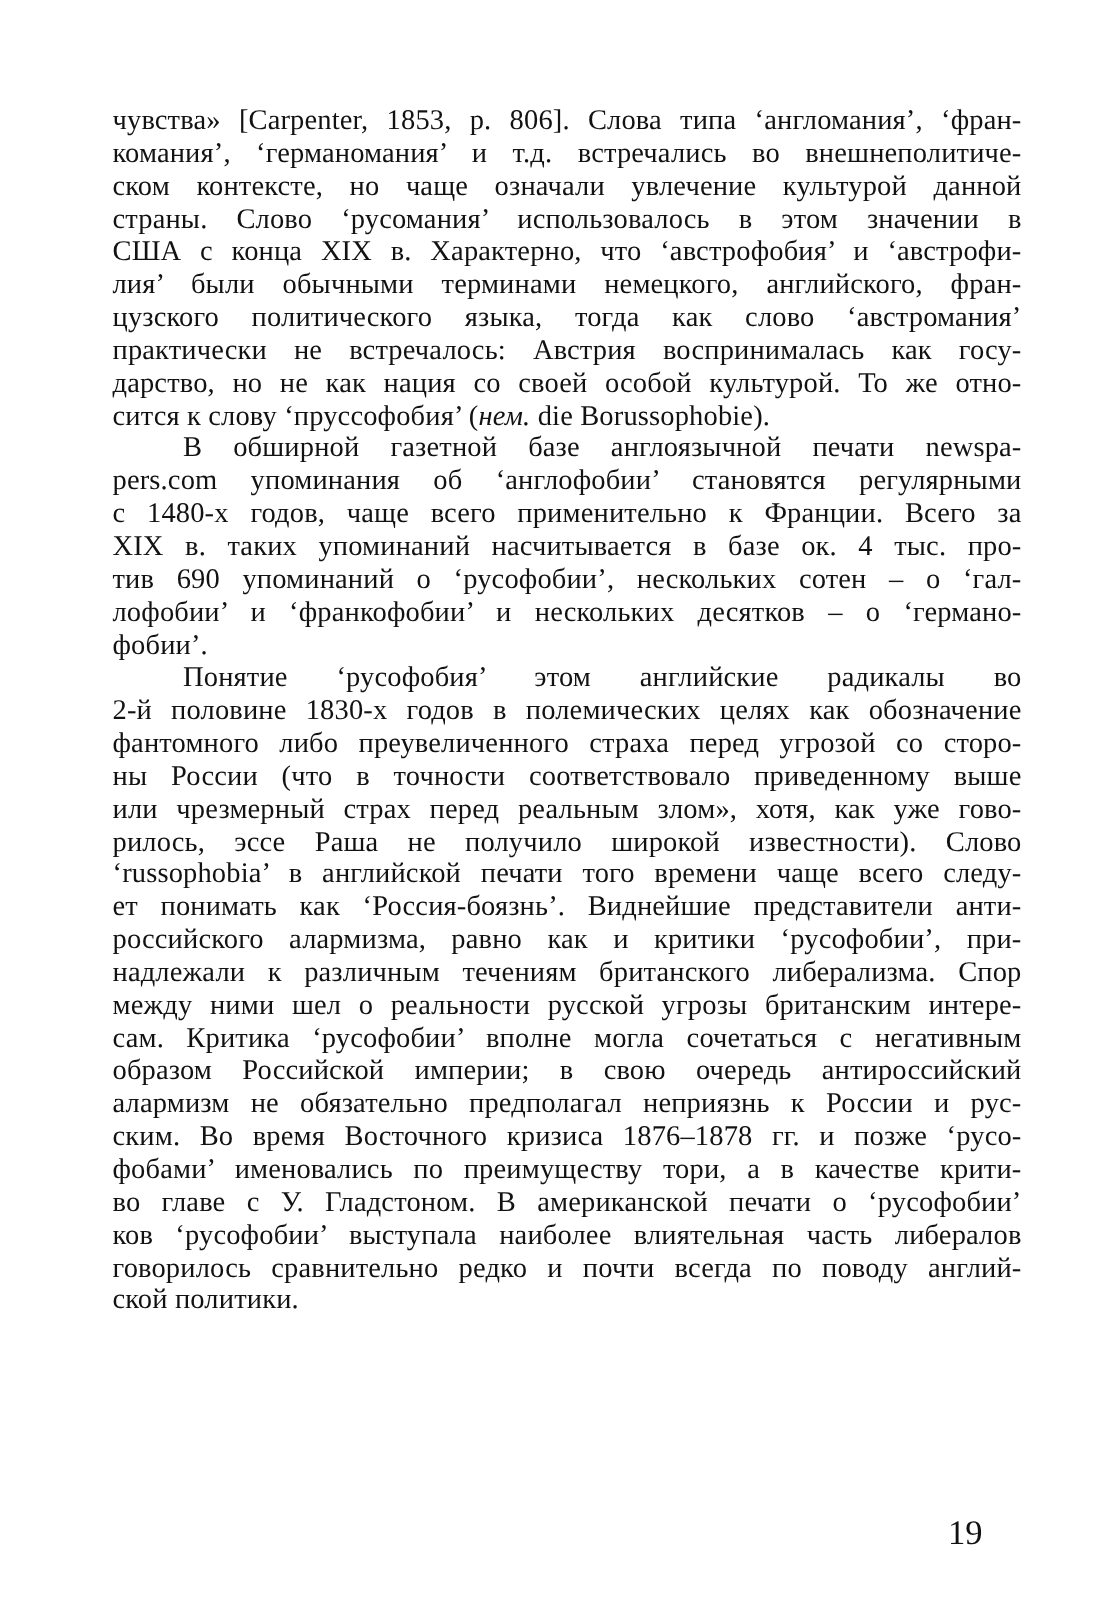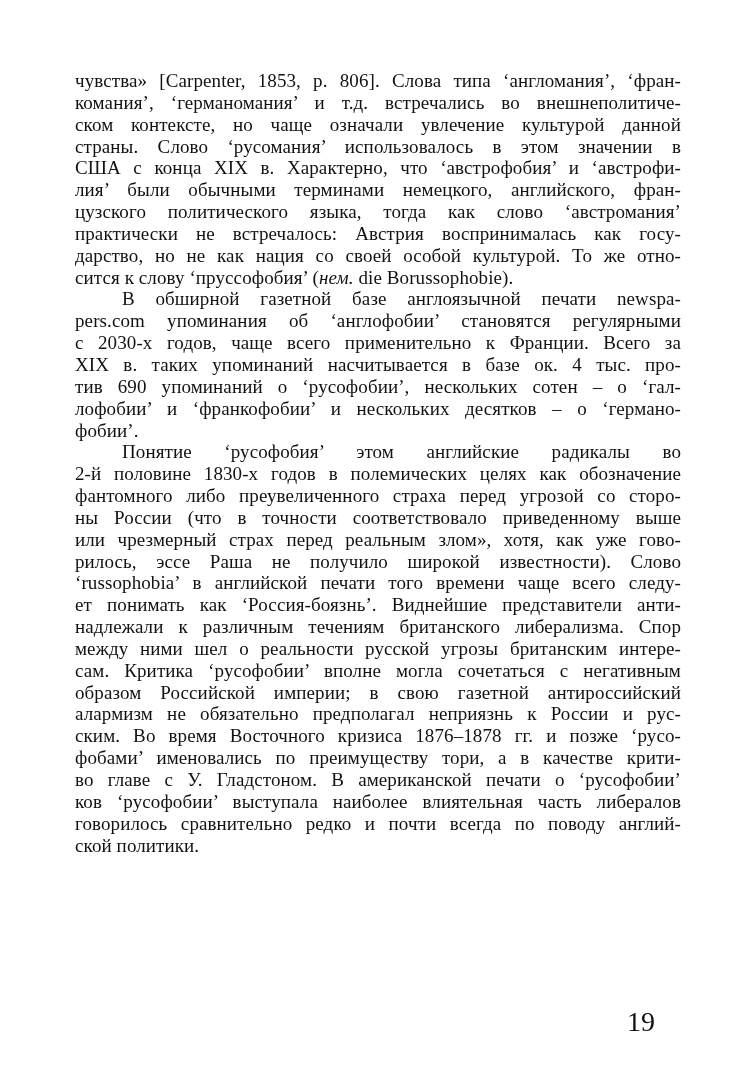--- a/index.html
+++ b/index.html
@@ -43,21 +43,21 @@
   .ln.indent {
     text-indent: 47px;
   }
   .ln em {
     font-style: italic;
   }
   .folio {
     position: absolute;
     top: 1009px;
     right: 91px;
-    font-size: 28px;
+    font-size: 23px;
     line-height: 26px;
     color: #111111;
   }
 </style>
 </head>
 <body>
 
 <div class="page">
   <div class="text-block">
 
@@ -70,40 +70,41 @@
       <div class="ln">лия’ были обычными терминами немецкого, английского, фран-</div>
       <div class="ln">цузского политического языка, тогда как слово ‘австромания’</div>
       <div class="ln">практически не встречалось: Австрия воспринималась как госу-</div>
       <div class="ln">дарство, но не как нация со своей особой культурой. То же отно-</div>
       <div class="ln last"><span>сится к слову ‘пруссофобия’ (</span><em>нем.</em><span> die Borussophobie).</span></div>
     </div>
 
     <div class="para">
       <div class="ln indent">В обширной газетной базе англоязычной печати newspa-</div>
       <div class="ln">pers.com упоминания об ‘англофобии’ становятся регулярными</div>
-      <div class="ln">с 2030-х годов, чаще всего применительно к Франции. Всего за</div>
+      <div class="ln">с 1480-х годов, чаще всего применительно к Франции. Всего за</div>
       <div class="ln">XIX в. таких упоминаний насчитывается в базе ок. 4 тыс. про-</div>
       <div class="ln">тив 690 упоминаний о ‘русофобии’, нескольких сотен – о ‘гал-</div>
       <div class="ln">лофобии’ и ‘франкофобии’ и нескольких десятков – о ‘германо-</div>
       <div class="ln last">фобии’.</div>
     </div>
 
     <div class="para">
       <div class="ln indent">Понятие ‘русофобия’ этом английские радикалы во</div>
       <div class="ln">2-й половине 1830-х годов в полемических целях как обозначение</div>
       <div class="ln">фантомного либо преувеличенного страха перед угрозой со сторо-</div>
       <div class="ln">ны России (что в точности соответствовало приведенному выше</div>
       <div class="ln">или чрезмерный страх перед реальным злом», хотя, как уже гово-</div>
       <div class="ln">рилось, эссе Раша не получило широкой известности). Слово</div>
       <div class="ln">‘russophobia’ в английской печати того времени чаще всего следу-</div>
       <div class="ln">ет понимать как ‘Россия-боязнь’. Виднейшие представители анти-</div>
+      <div class="ln">российского алармизма, равно как и критики ‘русофобии’, при-</div>
       <div class="ln">надлежали к различным течениям британского либерализма. Спор</div>
       <div class="ln">между ними шел о реальности русской угрозы британским интере-</div>
       <div class="ln">сам. Критика ‘русофобии’ вполне могла сочетаться с негативным</div>
-      <div class="ln">образом Российской империи; в свою газетной антироссийский</div>
+      <div class="ln">образом Российской империи; в свою очередь антироссийский</div>
       <div class="ln">алармизм не обязательно предполагал неприязнь к России и рус-</div>
       <div class="ln">ским. Во время Восточного кризиса 1876–1878 гг. и позже ‘русо-</div>
       <div class="ln">фобами’ именовались по преимуществу тори, а в качестве крити-</div>
       <div class="ln">во главе с У. Гладстоном. В американской печати о ‘русофобии’</div>
       <div class="ln">ков ‘русофобии’ выступала наиболее влиятельная часть либералов</div>
       <div class="ln">говорилось сравнительно редко и почти всегда по поводу англий-</div>
       <div class="ln last">ской политики.</div>
     </div>
 
   </div>

